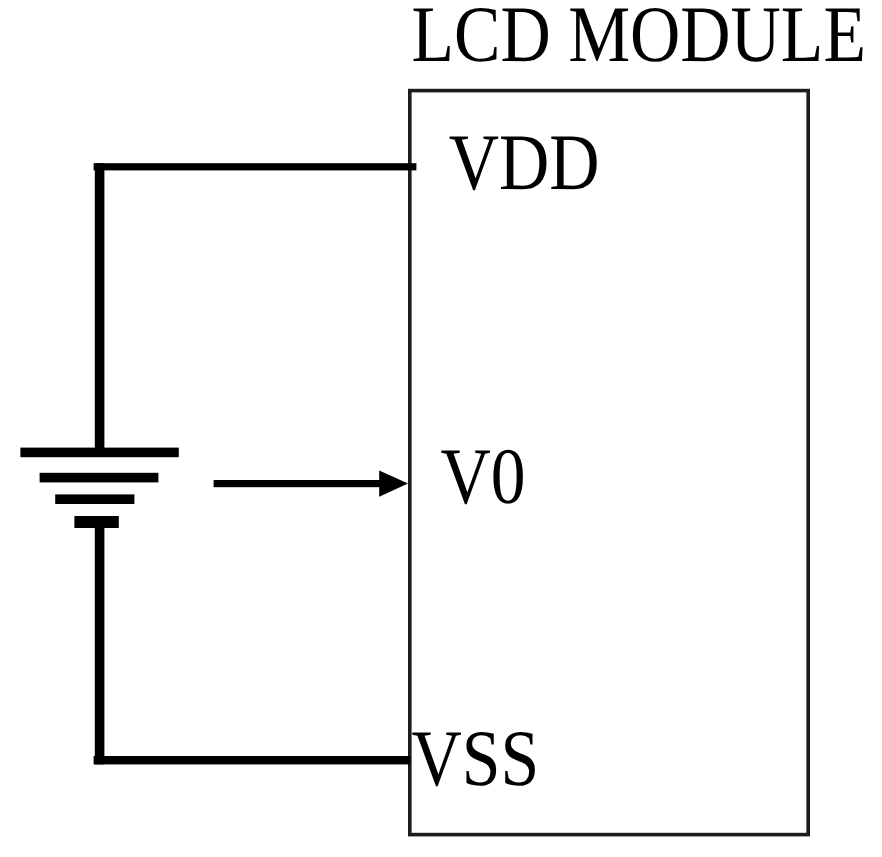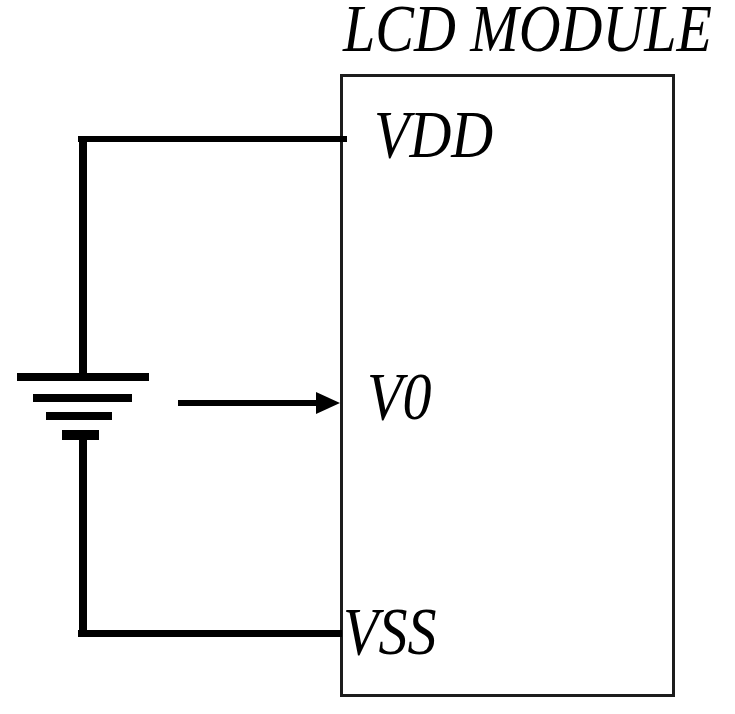--- a/index.html
+++ b/index.html
@@ -8,21 +8,20 @@
     --background: #ffffff;
   }
   * { margin: 0; padding: 0; box-sizing: border-box; }
   html, body { width: 735px; height: 714px; background: var(--background); overflow: hidden; }
   .canvas {
     position: relative;
     width: 735px;
     height: 714px;
     background: var(--background);
     font-family: "Liberation Serif", "DejaVu Serif", serif;
-    font-style: italic;
   }
   .label {
     position: absolute;
     color: var(--line);
     font-size: 58px;
     line-height: 1;
     white-space: nowrap;
     transform: scaleY(1.15);
     transform-origin: 0 0;
   }

